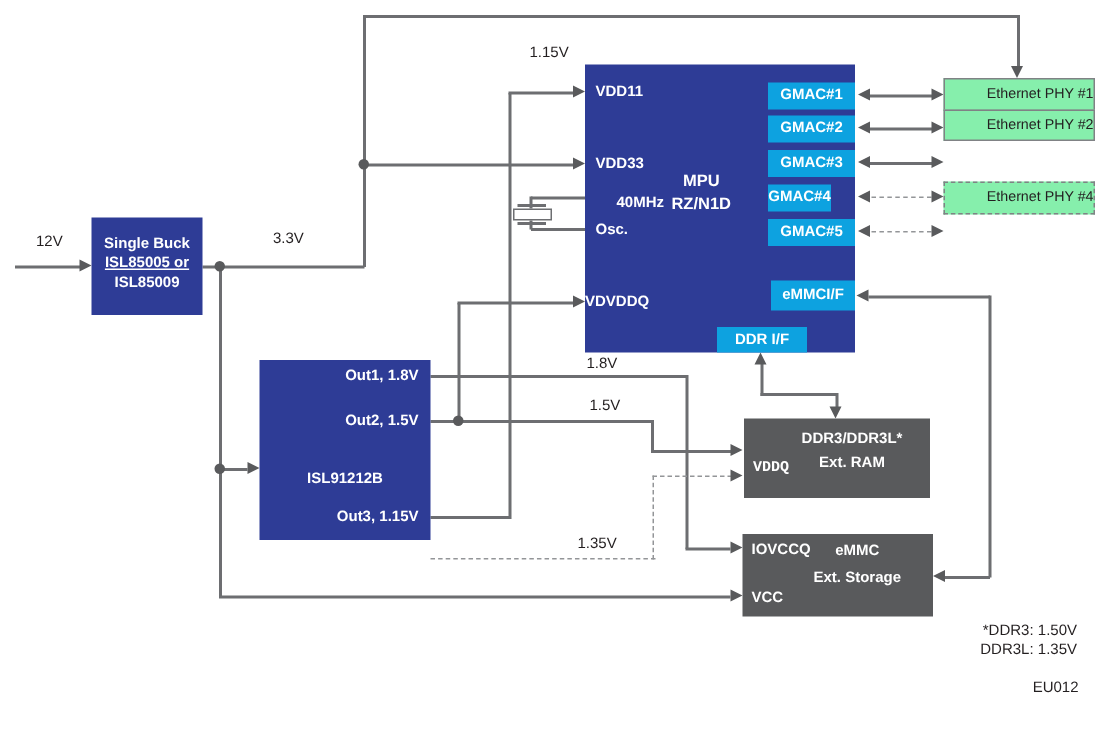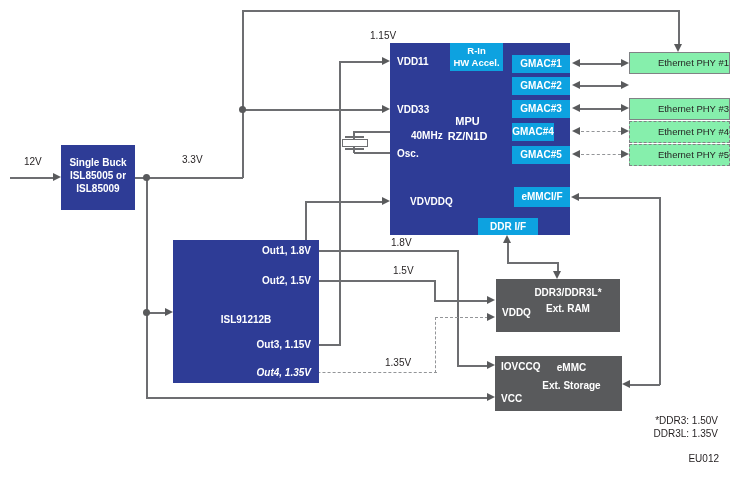--- a/index.html
+++ b/index.html
@@ -114,50 +114,46 @@
   <div class="dhl" style="left:435px;top:317px;width:53px;"></div>
   <div class="ah ah-r" style="left:487px;top:313px;"></div>
 
   <div class="dot" style="left:143px;top:174px;"></div>
   <div class="dot" style="left:239px;top:106px;"></div>
   <div class="dot" style="left:302px;top:277px;"></div>
   <div class="dot" style="left:143px;top:309px;"></div>
 
   <div class="lbl" style="left:24px;top:156px;">12V</div>
   <div class="lbl" style="left:182px;top:154px;">3.3V</div>
-  <div class="lbl" style="left:353px;top:30px;margin-left:17px;">1.15V</div>
+  <div class="lbl" style="left:353px;top:30px;">1.15V</div>
   <div class="lbl" style="left:391px;top:237px;">1.8V</div>
   <div class="lbl" style="left:393px;top:265px;">1.5V</div>
   <div class="lbl" style="left:385px;top:357px;">1.35V</div>
 
   <div class="bluebox ctr" style="left:61px;top:145px;width:74px;height:65px;padding-top:11px;box-sizing:border-box;">
     <div class="wt" style="position:static;">Single Buck</div>
-    <div class="wt" style="position:static;">ISL85005 or</div>
+    <div class="wt" style="position:static;text-decoration:underline;">ISL85005 or</div>
     <div class="wt" style="position:static;">ISL85009</div>
   </div>
 
-  <div class="bluebox" style="left:173px;top:240px;width:114px;height:143px;padding-left:32px;">
+  <div class="bluebox" style="left:173px;top:240px;width:114px;height:120px;">
     <div class="wt" style="right:8px;top:4px;">Out1, 1.8V</div>
     <div class="wt" style="right:8px;top:34px;">Out2, 1.5V</div>
     <div class="wt ctr" style="left:0;right:0;top:73px;">ISL91212B</div>
     <div class="wt" style="right:8px;top:98px;">Out3, 1.15V</div>
     <div class="wt" style="right:8px;top:126px;font-style:italic;">Out4, 1.35V</div>
   </div>
 
   <div class="bluebox" style="left:390px;top:43px;width:180px;height:192px;">
-    <div class="cyanbox ctr" style="left:60px;top:0;width:53px;height:28px;">
-      <div class="wt" style="position:static;font-size:9.5px;line-height:13px;margin-top:1px;">R-In</div>
-      <div class="wt" style="position:static;font-size:9.5px;line-height:12px;">HW Accel.</div>
-    </div>
 
     <div class="wt" style="left:7px;top:12px;">VDD11</div>
     <div class="wt" style="left:7px;top:60px;">VDD33</div>
     <div class="wt" style="left:21px;top:86px;">40MHz</div>
     <div class="wt" style="left:7px;top:104px;">Osc.</div>
-    <div class="wt" style="left:20px;top:152px;">VDVDDQ</div>
+    <div class="wt" style="left:0;top:152px;">VDVDDQ</div>
 
     <div class="wt ctr" style="left:40px;width:75px;top:72px;font-size:11px;">MPU</div>
     <div class="wt ctr" style="left:40px;width:75px;top:87px;font-size:11px;">RZ/N1D</div>
 
     <div class="cyanbox" style="left:122px;top:12px;width:58px;height:18px;">
       <div class="wt ctr" style="left:0;right:0;top:2px;">GMAC#1</div>
       </div>
     <div class="cyanbox" style="left:122px;top:34px;width:58px;height:18px;">
       <div class="wt ctr" style="left:0;right:0;top:2px;">GMAC#2</div>
       </div>
@@ -174,31 +170,29 @@
     <div class="cyanbox" style="left:124px;top:144px;width:56px;height:20px;">
       <div class="wt ctr" style="left:0;right:0;top:3px;">eMMCI/F</div>
       </div>
     <div class="cyanbox" style="left:88px;top:175px;width:60px;height:17px;">
       <div class="wt ctr" style="left:0;right:0;top:2px;">DDR I/F</div>
       </div>
   </div>
 
   <div class="whitebox" style="left:629px;top:52px;width:99px;height:20px;line-height:20px;">
     <span>Ethernet PHY #1</span></div>
-  <div class="whitebox" style="left:629px;top:98px;width:99px;height:20px;line-height:20px;">
-    <span>Ethernet PHY #3</span></div>
+  <div class="whitebox" style="left:629px;top:73px;width:99px;height:19px;line-height:19px;">
+    <span>Ethernet PHY #2</span></div>
   <div class="whitebox dashed" style="left:629px;top:121px;width:99px;height:20px;line-height:20px;">
     <span>Ethernet PHY #4</span></div>
-  <div class="whitebox dashed" style="left:629px;top:144px;width:99px;height:20px;line-height:20px;">
-    <span>Ethernet PHY #5</span></div>
 
   <div class="graybox" style="left:496px;top:279px;width:124px;height:53px;">
     <div class="wt ctr" style="left:24px;right:4px;top:7px;">DDR3/DDR3L*</div>
     <div class="wt ctr" style="left:24px;right:4px;top:23px;">Ext. RAM</div>
-    <div class="wt" style="left:6px;top:27px;">VDDQ</div>
+    <div class="wt" style="left:6px;top:27px;font-family:Liberation Mono, monospace;">VDDQ</div>
   </div>
 
   <div class="graybox" style="left:495px;top:356px;width:127px;height:55px;">
     <div class="wt ctr" style="left:30px;right:4px;top:5px;">eMMC</div>
     <div class="wt ctr" style="left:30px;right:4px;top:23px;">Ext. Storage</div>
     <div class="wt" style="left:6px;top:4px;">IOVCCQ</div>
     <div class="wt" style="left:6px;top:36px;">VCC</div>
   </div>
 
   <div class="note" style="right:23px;top:414px;text-align:center;">*DDR3: 1.50V</div>

